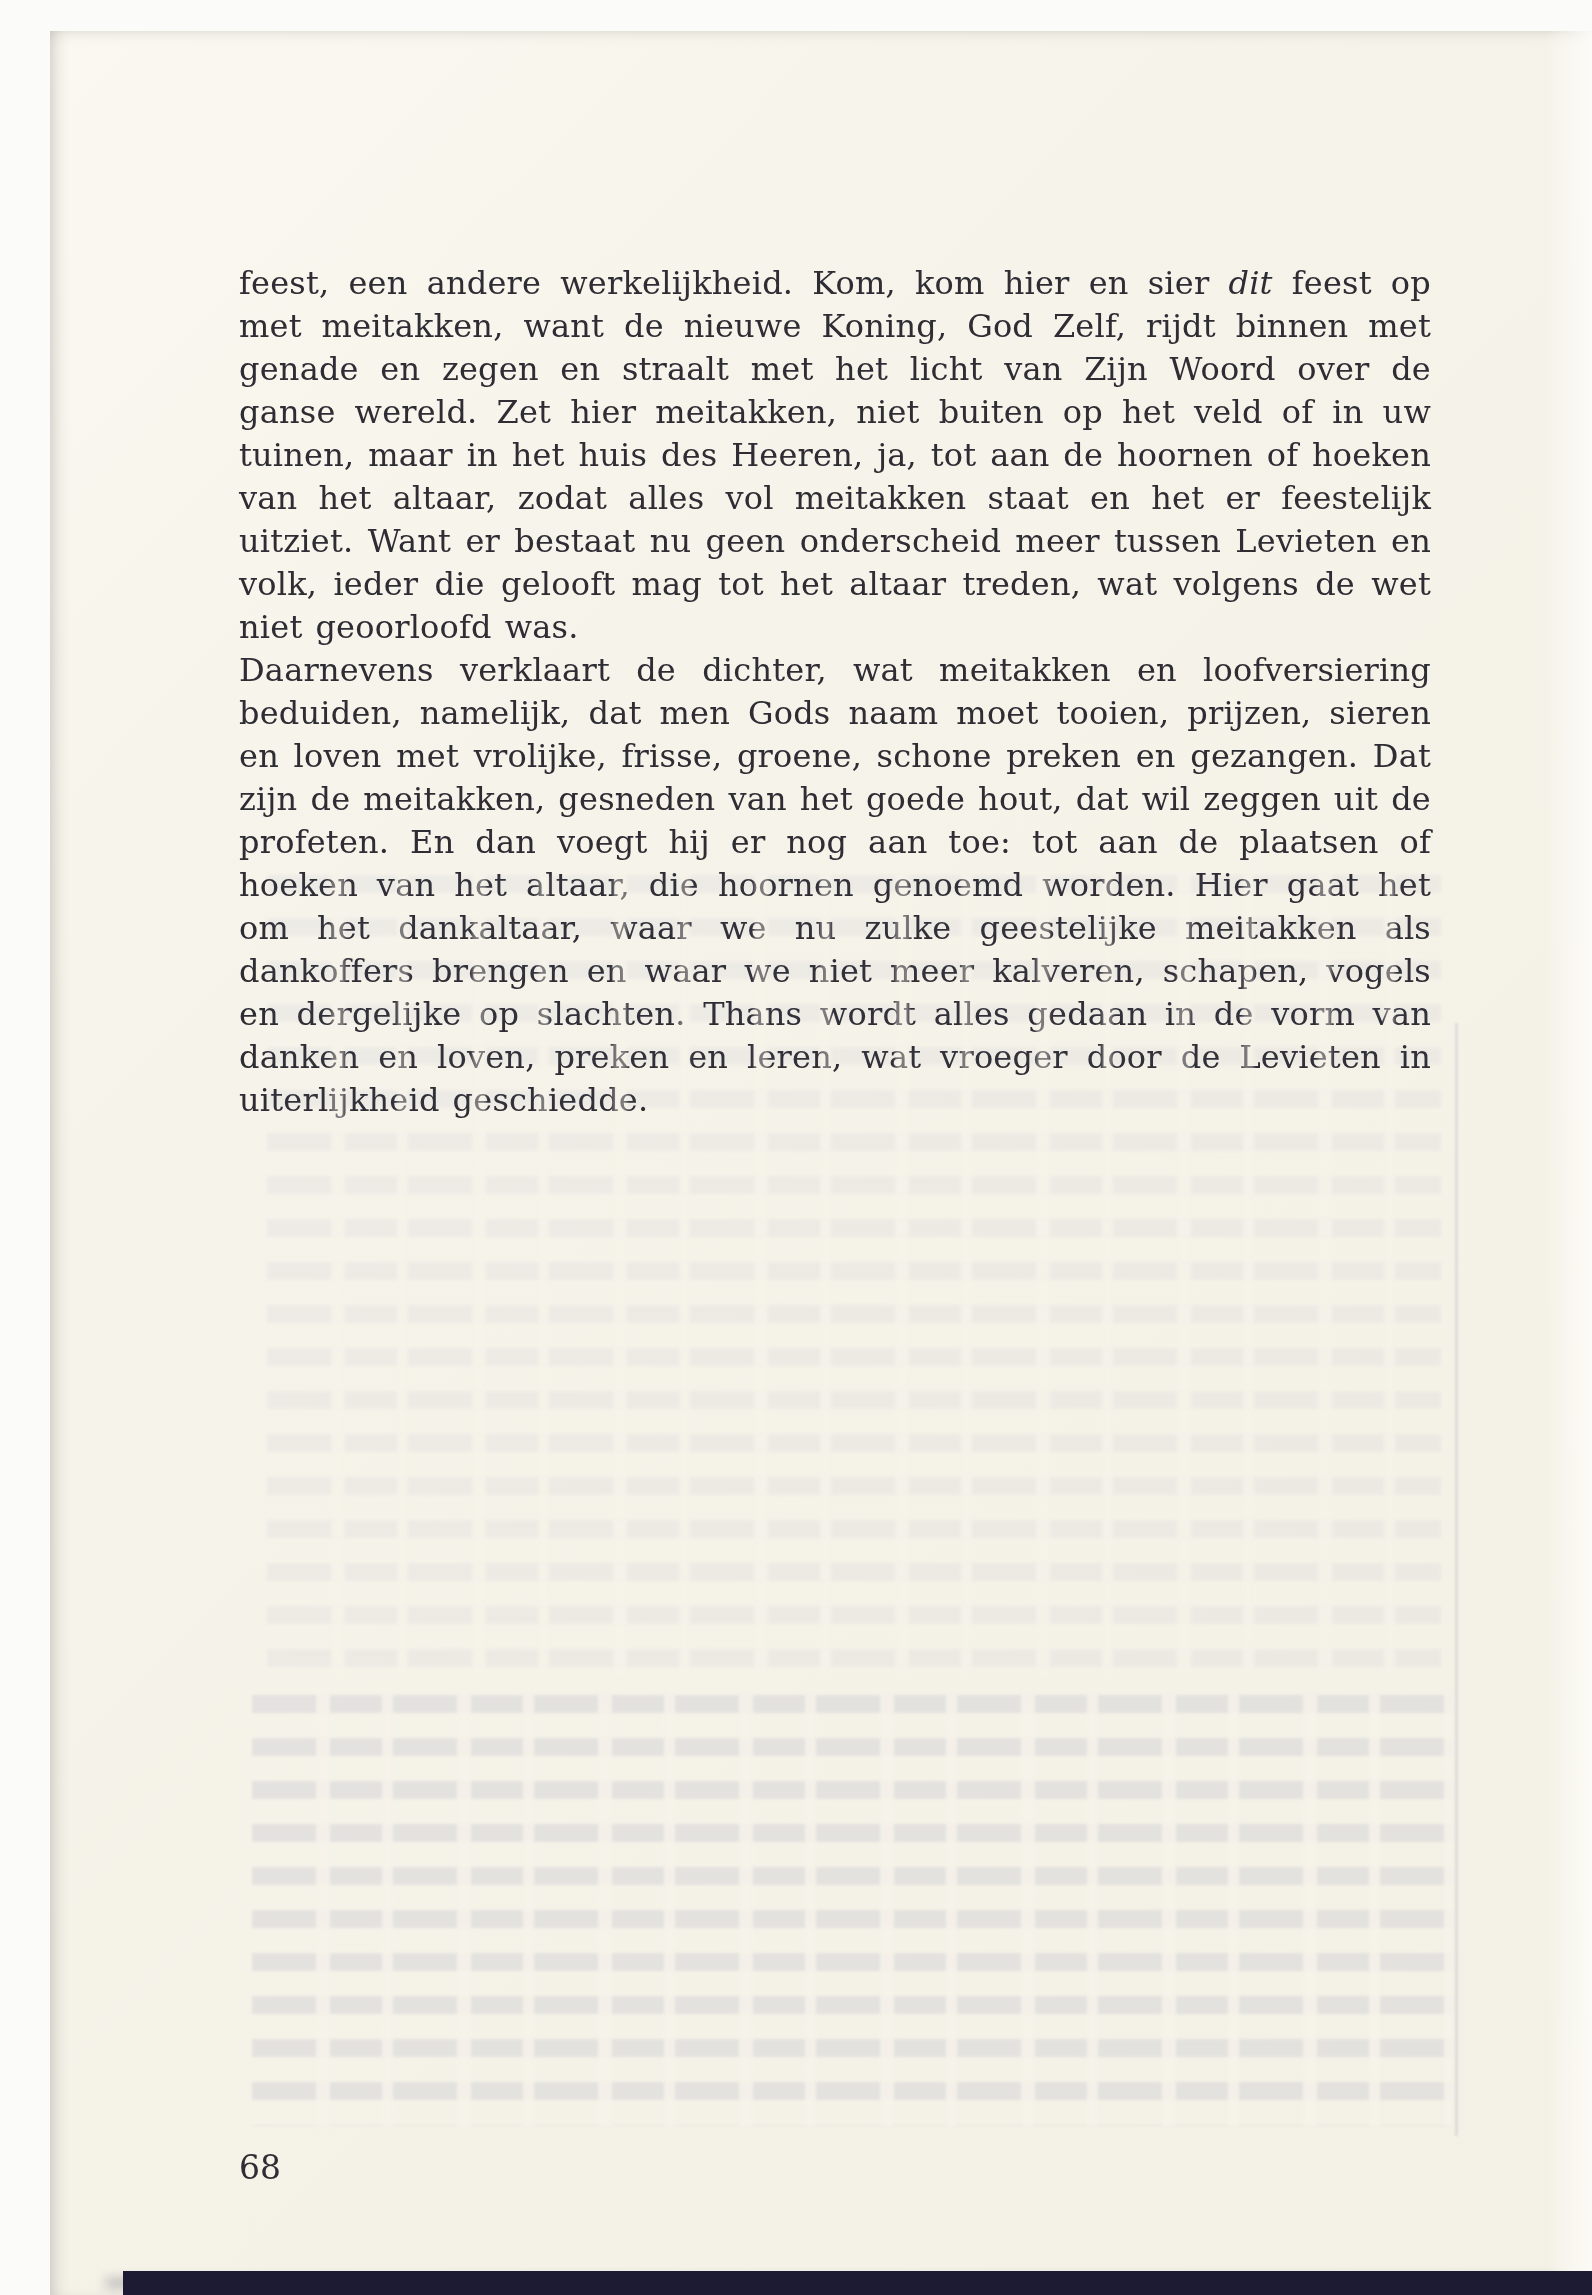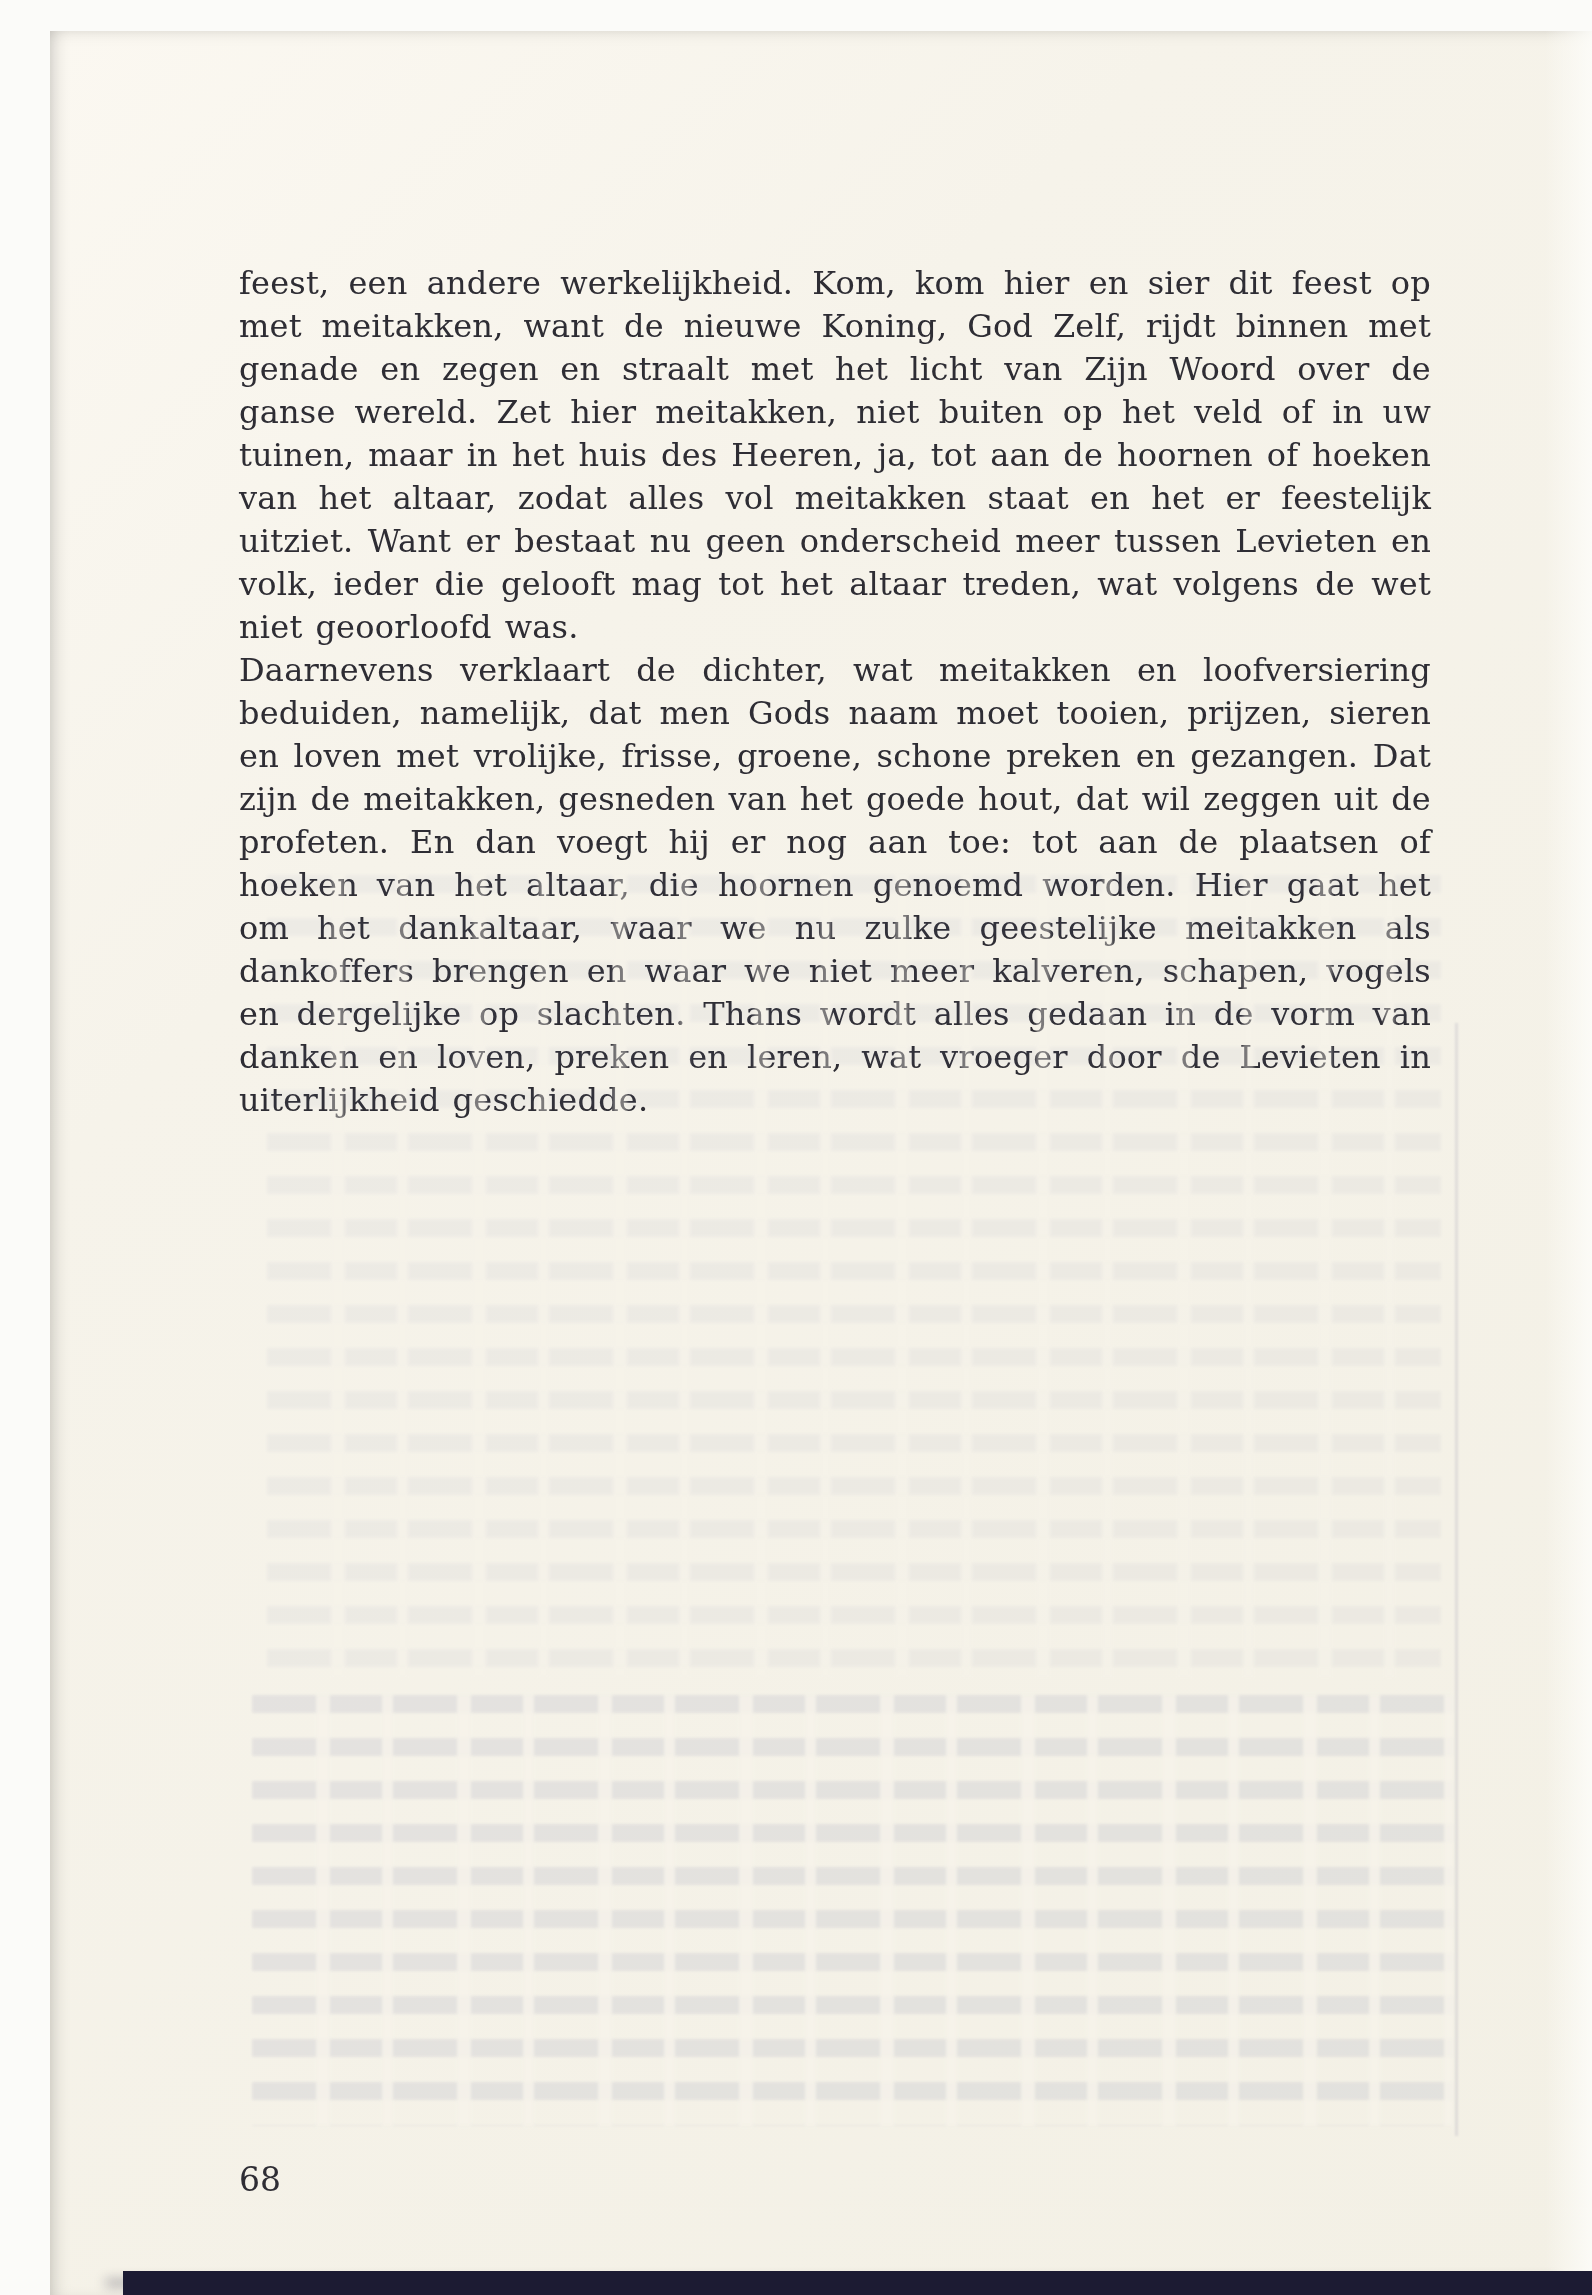--- a/index.html
+++ b/index.html
@@ -28,26 +28,26 @@
   .text-block{
     position:absolute;
     left:189px;top:231px;width:1192px;
     color:var(--ink);
     font-size:32px;line-height:43px;
     text-align:justify;
     letter-spacing:0.2px;
     word-spacing:2.6px;
   }
   .text-block p{margin:0;padding:0;}
-  .text-block .it{}
+  .text-block .it{font-style:italic;}
   .page-number{
     position:absolute;
     left:189px;top:2116px;
     color:var(--ink);
-    font-size:33px;line-height:41px;margin-top:12px;
+    font-size:33px;line-height:41px;
   }
   
   .ghost{
     position:absolute;
     filter:blur(1.7px);
     background-image:
       repeating-linear-gradient(to right,
         rgba(246,243,234,0) 0px, rgba(246,243,234,0) 64px,
         rgba(246,243,234,0.85) 64px, rgba(246,243,234,0.85) 78px,
         rgba(246,243,234,0) 78px, rgba(246,243,234,0) 130px,

